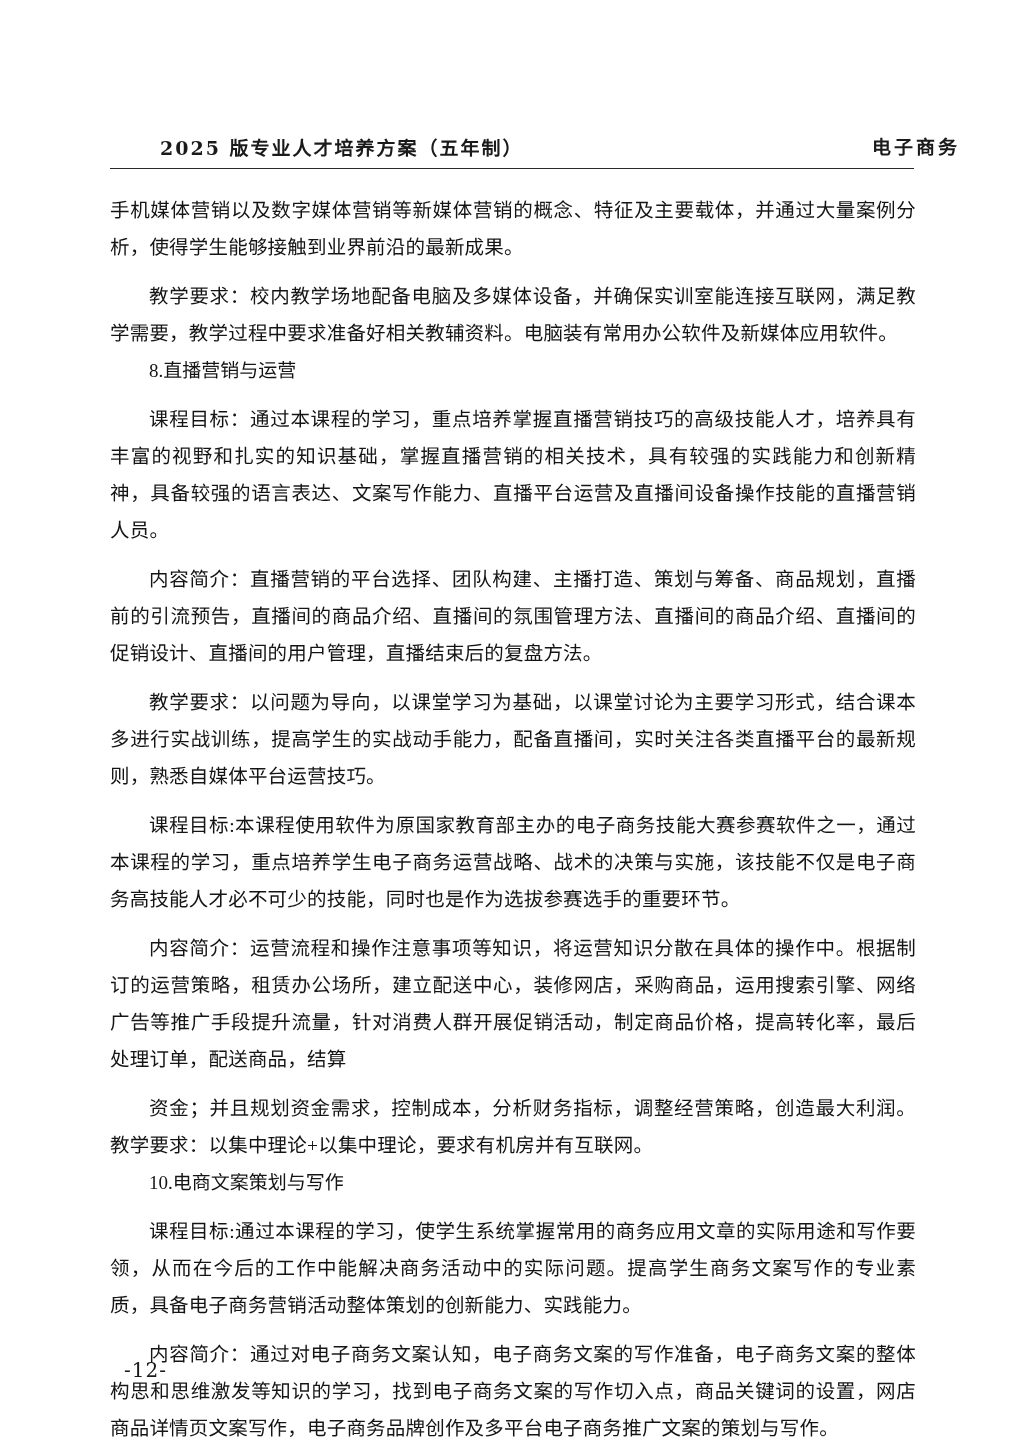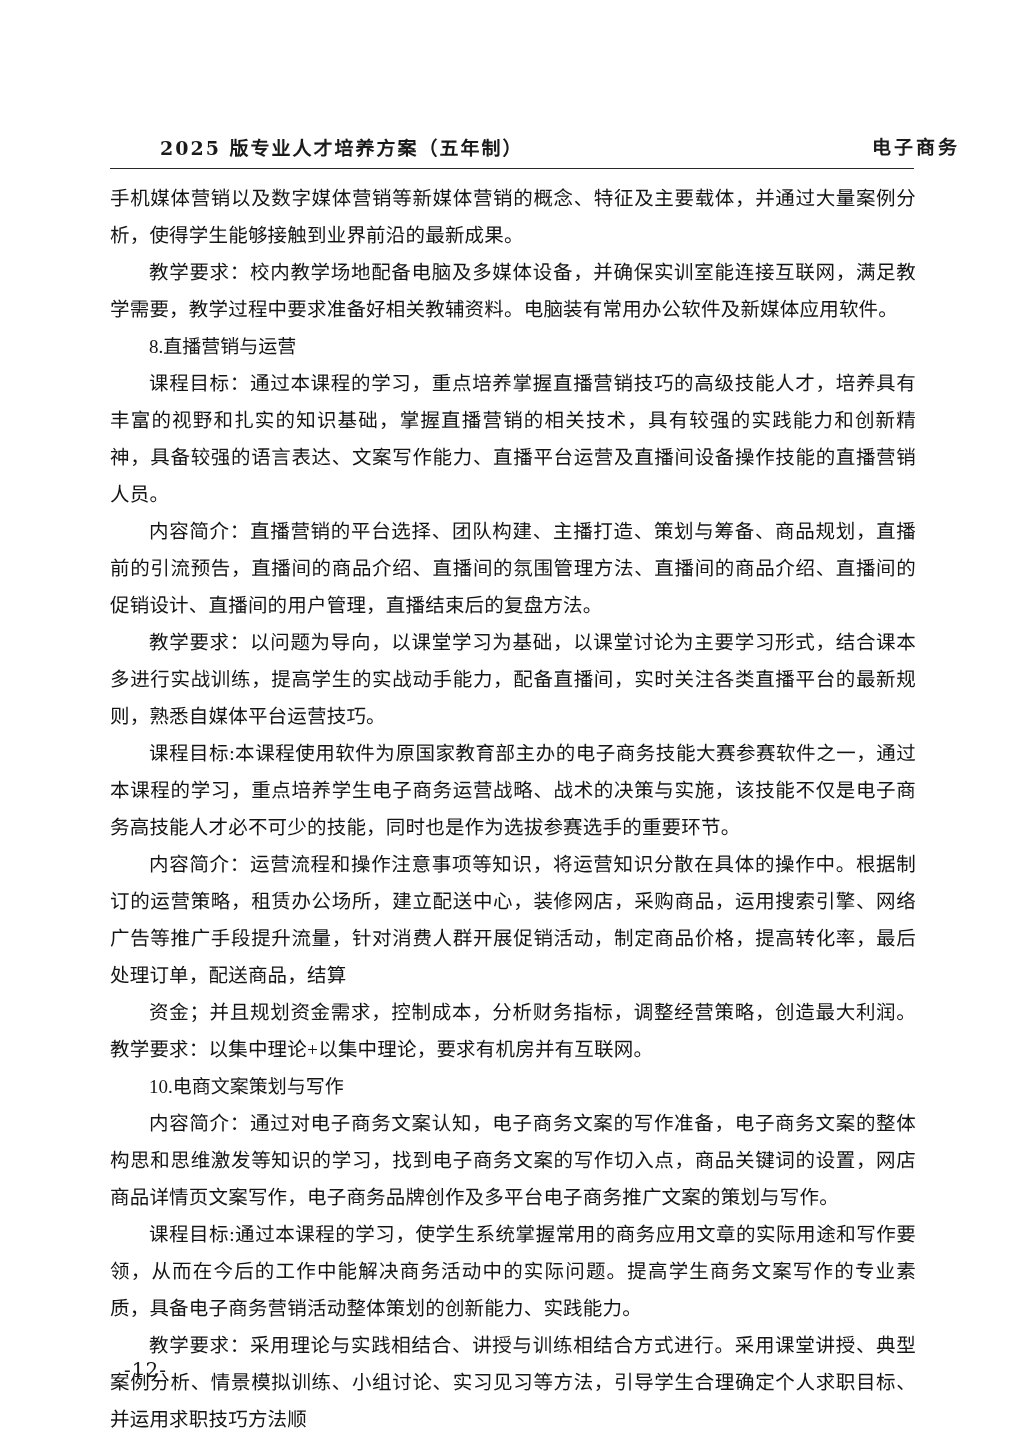--- a/index.html
+++ b/index.html
@@ -59,21 +59,21 @@
     position: absolute;
     left: 110px;
     top: 180px;
     width: 806px;
   }
   .para {
     font-size: 19.5px;
     line-height: 37px;
     text-align: justify;
     text-justify: inter-ideograph;
-    margin: 0 0 0 0;
+    margin: 12px 0 0 0;
     letter-spacing: 0.2px;
     color: #141414;
   }
   .indent {
     text-indent: 39px;
   }
   .heading {
     font-size: 19px;
     line-height: 37px;
     text-indent: 39px;
@@ -106,19 +106,19 @@
     <p class="para">手机媒体营销以及数字媒体营销等新媒体营销的概念、特征及主要载体，并通过大量案例分析，使得学生能够接触到业界前沿的最新成果。</p>
     <p class="para indent">教学要求：校内教学场地配备电脑及多媒体设备，并确保实训室能连接互联网，满足教学需要，教学过程中要求准备好相关教辅资料。电脑装有常用办公软件及新媒体应用软件。</p>
     <p class="heading">8.直播营销与运营</p>
     <p class="para indent">课程目标：通过本课程的学习，重点培养掌握直播营销技巧的高级技能人才，培养具有丰富的视野和扎实的知识基础，掌握直播营销的相关技术，具有较强的实践能力和创新精神，具备较强的语言表达、文案写作能力、直播平台运营及直播间设备操作技能的直播营销人员。</p>
     <p class="para indent">内容简介：直播营销的平台选择、团队构建、主播打造、策划与筹备、商品规划，直播前的引流预告，直播间的商品介绍、直播间的氛围管理方法、直播间的商品介绍、直播间的促销设计、直播间的用户管理，直播结束后的复盘方法。</p>
     <p class="para indent">教学要求：以问题为导向，以课堂学习为基础，以课堂讨论为主要学习形式，结合课本多进行实战训练，提高学生的实战动手能力，配备直播间，实时关注各类直播平台的最新规则，熟悉自媒体平台运营技巧。</p>
     <p class="para indent">课程目标:本课程使用软件为原国家教育部主办的电子商务技能大赛参赛软件之一，通过本课程的学习，重点培养学生电子商务运营战略、战术的决策与实施，该技能不仅是电子商务高技能人才必不可少的技能，同时也是作为选拔参赛选手的重要环节。</p>
     <p class="para indent">内容简介：运营流程和操作注意事项等知识，将运营知识分散在具体的操作中。根据制订的运营策略，租赁办公场所，建立配送中心，装修网店，采购商品，运用搜索引擎、网络广告等推广手段提升流量，针对消费人群开展促销活动，制定商品价格，提高转化率，最后处理订单，配送商品，结算</p>
     <p class="para indent">资金；并且规划资金需求，控制成本，分析财务指标，调整经营策略，创造最大利润。教学要求：以集中理论+以集中理论，要求有机房并有互联网。</p>
     <p class="heading">10.电商文案策划与写作</p>
+    <p class="para indent">课程目标:通过本课程的学习，使学生系统掌握常用的商务应用文章的实际用途和写作要领，从而在今后的工作中能解决商务活动中的实际问题。提高学生商务文案写作的专业素质，具备电子商务营销活动整体策划的创新能力、实践能力。</p>
     <p class="para indent">内容简介：通过对电子商务文案认知，电子商务文案的写作准备，电子商务文案的整体构思和思维激发等知识的学习，找到电子商务文案的写作切入点，商品关键词的设置，网店商品详情页文案写作，电子商务品牌创作及多平台电子商务推广文案的策划与写作。</p>
-    <p class="para indent">课程目标:通过本课程的学习，使学生系统掌握常用的商务应用文章的实际用途和写作要领，从而在今后的工作中能解决商务活动中的实际问题。提高学生商务文案写作的专业素质，具备电子商务营销活动整体策划的创新能力、实践能力。</p>
     <p class="para indent">教学要求：采用理论与实践相结合、讲授与训练相结合方式进行。采用课堂讲授、典型案例分析、情景模拟训练、小组讨论、实习见习等方法，引导学生合理确定个人求职目标、并运用求职技巧方法顺</p>
   </div>
 
   <div class="footer">-12-</div>
 </div>
 
 </body></html>

